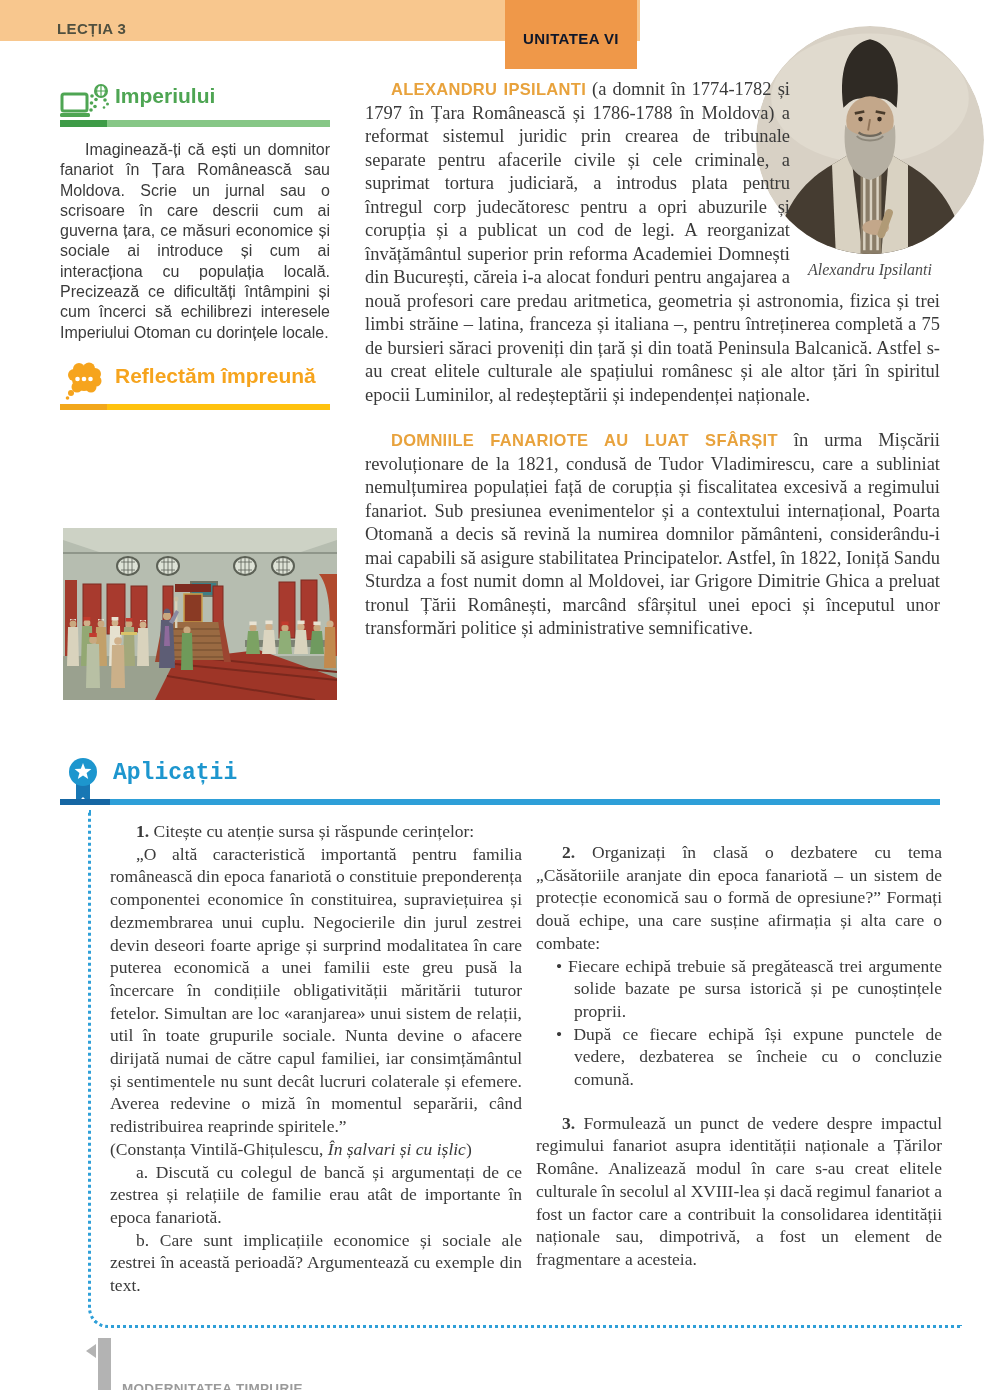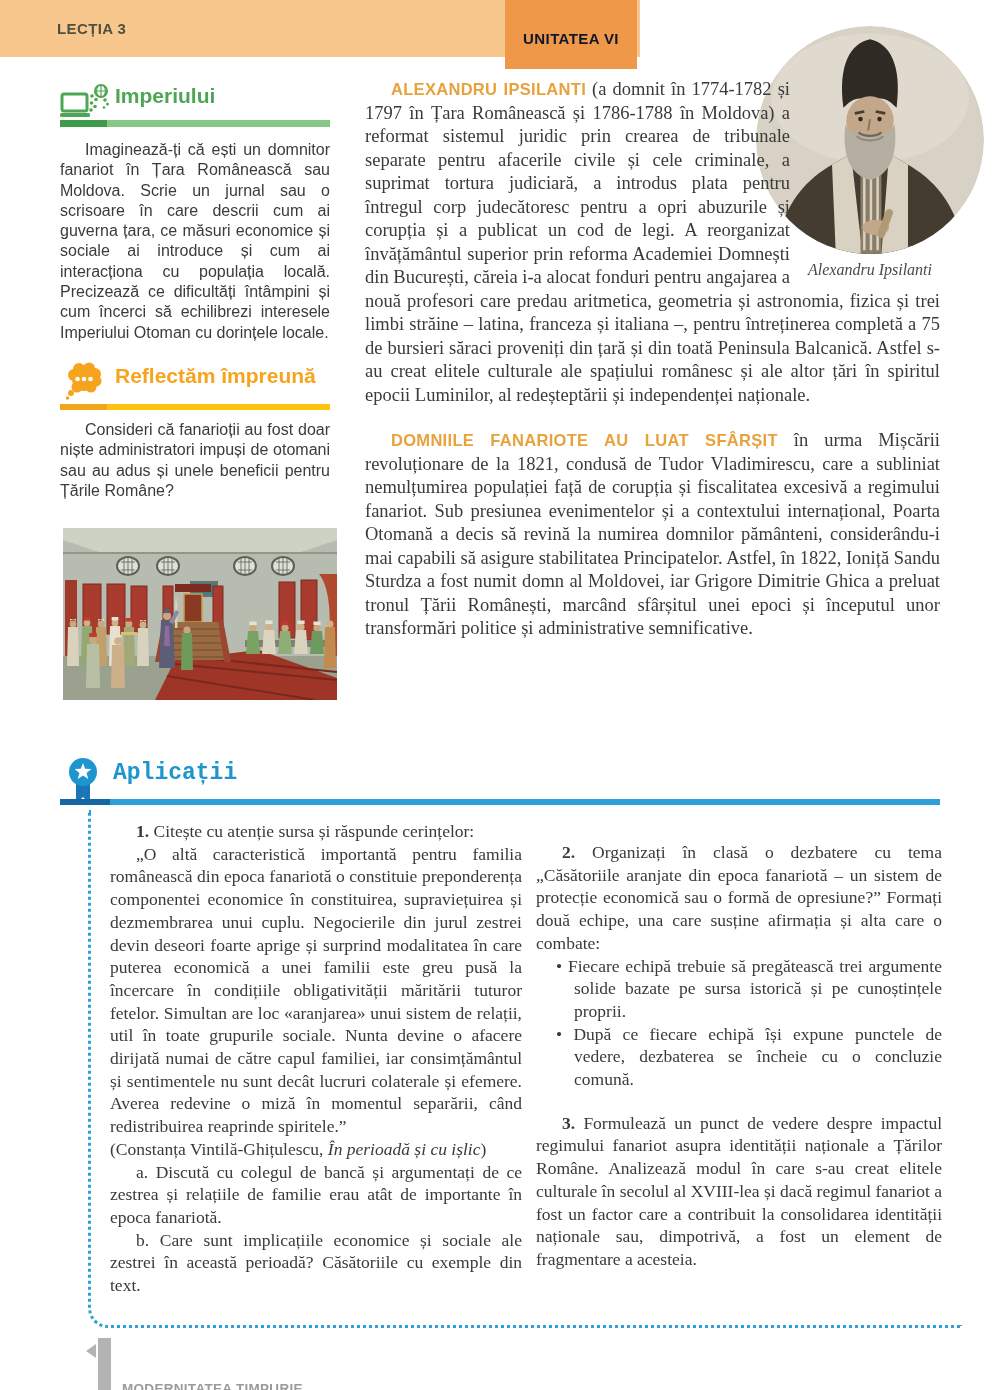--- a/index.html
+++ b/index.html
@@ -1,20 +1,20 @@
 <!DOCTYPE html>
 <html lang="ro"><head>
 <meta charset="utf-8">
 <style>
   html,body{margin:0;padding:0;background:#ffffff;}
   .page{position:relative;width:1000px;height:1390px;background:#fff;overflow:hidden;
         font-family:"Liberation Serif","DejaVu Serif",serif;color:#3a3a3a;}
 
   
-  .top-bar{position:absolute;left:0;top:0;width:640px;height:57px;background:#F8C78E;}
+  .top-bar{position:absolute;left:0;top:0;width:640px;height:41px;background:#F8C78E;}
   .lesson{position:absolute;left:57px;top:0;height:57px;line-height:57px;
           font-family:"Liberation Sans","DejaVu Sans",sans-serif;font-weight:bold;
           font-size:15px;color:#50503f;letter-spacing:.4px;}
   .unit-box{position:absolute;left:505px;top:0;width:132px;height:69px;background:#EF9849;
             display:flex;align-items:center;justify-content:center;padding-top:8px;box-sizing:border-box;}
   .unit-box span{font-family:"Liberation Sans","DejaVu Sans",sans-serif;font-weight:bold;
                  font-size:15px;color:#0f172a;letter-spacing:.4px;}
 
   
   .portrait{position:absolute;left:756px;top:26px;width:228px;}
@@ -165,23 +165,20 @@
         </g>
         <g fill="#fff">
           <circle cx="13.5" cy="17" r="2.3"></circle>
             <circle cx="20" cy="17" r="2.3"></circle>
             <circle cx="26.5" cy="17" r="2.3"></circle>
         </g>
       </svg>
     </span>
     <span class="s-title">Reflectăm împreună</span>
     <div class="s-bar"></div>
-    <div class="s-text">
-        <p>Consideri că fanarioții au fost doar niște administratori impuși de otomani sau au adus și unele beneficii pentru Țările Române?</p>
-      </div>
   </div>
 
   <figure class="painting">
     <svg width="274" height="172" viewBox="0 0 274 172">
       <rect width="274" height="172" fill="#b6bdb0"></rect>
       <polygon points="0,0 274,0 274,12 238,24 36,24 0,12" fill="#cdd2c5"></polygon>
       <rect y="24" width="274" height="2" fill="#8f968a"></rect>
       <g stroke="#5c6156" stroke-width="2" fill="#dde2d6">
         <ellipse cx="65" cy="38" rx="11" ry="9"></ellipse>
           <ellipse cx="105" cy="38" rx="11" ry="9"></ellipse>
@@ -317,23 +314,23 @@
       <polygon points="20,7 22.2,12.8 28.4,13.1 23.6,17 25.2,23 20,19.6 14.8,23 16.4,17 11.6,13.1 17.8,12.8" fill="#fff"></polygon>
     </svg>
   </span>
   <span class="apl-title">Aplicații</span>
   <div class="apl-rule"></div>
 
   <div class="apl-wrap">
     <div class="apl-col apl-col-left">
       <p><span class="num">1.</span><span> Citește cu atenție sursa și răspunde cerințelor:</span></p>
       <p>„O altă caracteristică importantă pentru familia românească din epoca fanariotă o constituie preponderența componentei economice în constituirea, supraviețuirea și dezmembrarea unui cuplu. Negocierile din jurul zestrei devin deseori foarte aprige și surprind modalitatea în care puterea economică a unei familii este greu pusă la încercare în condițiile obligativității măritării tuturor fetelor. Simultan are loc «aranjarea» unui sistem de relații, util în toate grupurile sociale. Nunta devine o afacere dirijată numai de către capul familiei, iar consimțământul și sentimentele nu sunt decât lucruri colaterale și efemere. Averea redevine o miză în momentul separării, când redistribuirea reaprinde spiritele.”</p>
-      <div class="src"><span>(Constanța Vintilă-Ghițulescu, </span><em>În perioadă și cu ișlic</em><span>)</span></div>
+      <div class="src"><span>(Constanța Vintilă-Ghițulescu, </span><em>În șalvari și cu ișlic</em><span>)</span></div>
       <p>a. Discută cu colegul de bancă și argumentați de ce zestrea și relațiile de familie erau atât de importante în epoca fanariotă.</p>
-      <p>b. Care sunt implicațiile economice și sociale ale zestrei în această perioadă? Căsătoriile cu exemple din text.</p>
+      <p>b. Care sunt implicațiile economice și sociale ale zestrei în această perioadă? Argumentează cu exemple din text.</p>
     </div>
     <div class="apl-col apl-col-right">
       <p class="gap"><span class="num">2.</span><span> Organizați în clasă o dezbatere cu tema „Căsătoriile aranjate din epoca fanariotă – un sistem de protecție economică sau o formă de opresiune?” Formați două echipe, una care susține afirmația și alta care o combate:</span></p>
       <div class="bul">Fiecare echipă trebuie să pregătească trei argumente solide bazate pe sursa istorică și pe cunoștințele proprii.</div>
       <div class="bul">După ce fiecare echipă își expune punctele de vedere, dezbaterea se încheie cu o concluzie comună.</div>
       <p class="gap"><span class="num">3.</span><span> Formulează un punct de vedere despre impactul regimului fanariot asupra identității naționale a Țărilor Române. Analizează modul în care s-au creat elitele culturale în secolul al XVIII-lea și dacă regimul fanariot a fost un factor care a contribuit la consolidarea identității naționale sau, dimpotrivă, a fost un element de fragmentare a acesteia.</span></p>
     </div>
   </div>
 
   <span class="page-num">68</span>

